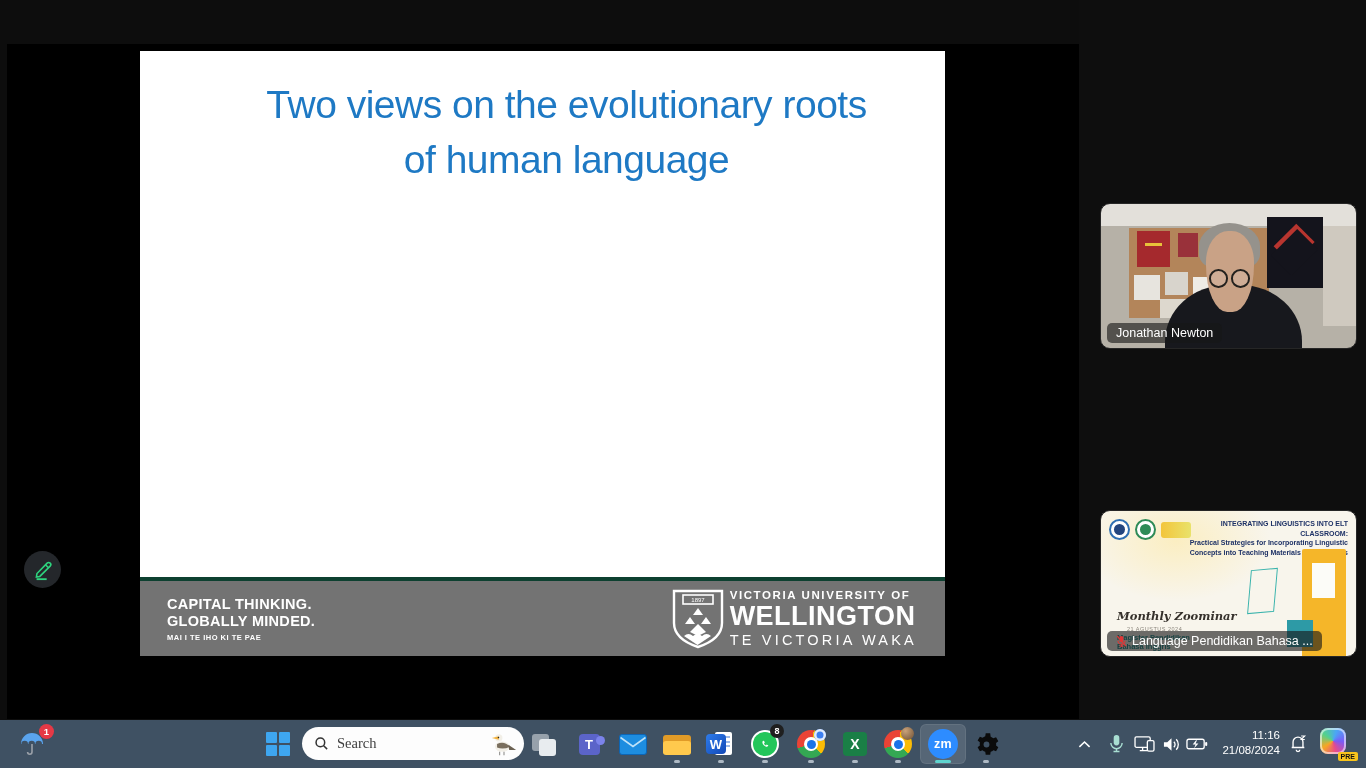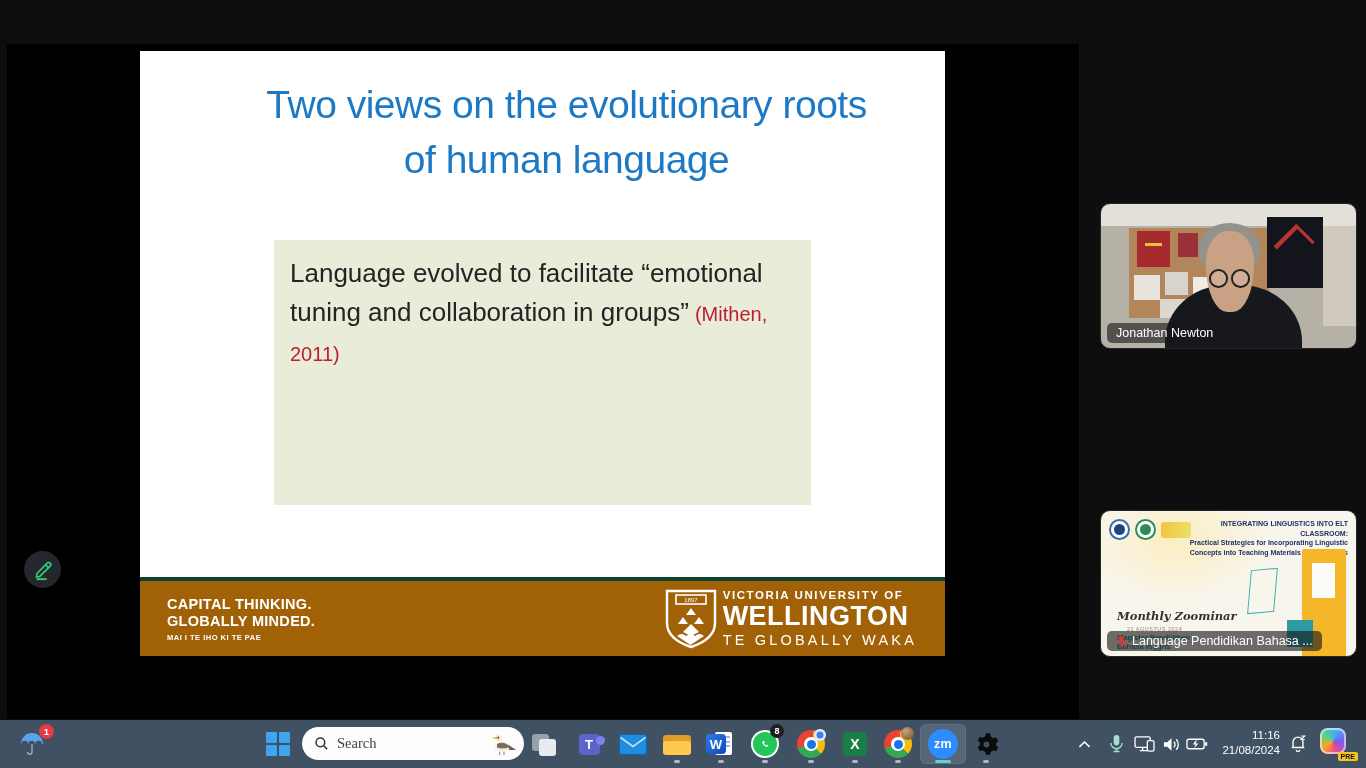--- a/index.html
+++ b/index.html
@@ -14,21 +14,21 @@
 
   
   #stage { position:absolute; left:7px; top:44px; width:1072px; height:675px; background:#000; }
   #slide { position:absolute; left:133px; top:7px; width:805px; height:605px; background:#ffffff; overflow:hidden; }
   .slide-title { margin-top:26px; text-align:center; font-size:39px; line-height:55px; font-weight:500;
                  color:#1e79c4; letter-spacing:-0.5px;padding-left:48px; }
   #quote-box { position:absolute; left:134px; top:189px; width:537px; height:265px; background:#e9ecd8; padding:14px 16px; }
   #quote-text-wrap { width:478px; font-size:26px; line-height:38.5px; color:#242424; }
   .citation { font-size:20px; color:#be1e2d; margin-left:6px; }
 
-  #slide-footer { position:absolute; left:0; bottom:0; width:100%; height:79px; background:#a16207;
+  #slide-footer { position:absolute; left:0; bottom:0; width:100%; height:79px; background:#737373;
                   border-top:4px solid #0d4030; display:flex; align-items:center; color:#fff; }
   .tagline { margin-left:27px; }
   .tagline .big { font-size:14.5px; font-weight:700; line-height:17px; letter-spacing:0.3px; }
   .tagline .small { font-size:7.5px; font-weight:700; letter-spacing:0.5px; margin-top:3px; }
   .uni-group { margin-left:auto; margin-right:28px; display:flex; align-items:center; gap:5px; }
   .uni-text .l1 { font-size:11.5px; font-weight:700; letter-spacing:1.6px; line-height:14px; }
   .uni-text .l2 { font-size:27px; font-weight:700; letter-spacing:0.5px; line-height:29px; }
   .uni-text .l3 { font-size:14.5px; font-weight:500; letter-spacing:3.2px; line-height:18px; }
 
   
@@ -155,46 +155,41 @@
     </div>
   </div>
 
   <div id="stage">
     <div id="slide">
       <div class="slide-title">
         <div>Two views on the evolutionary roots</div>
         <div>of human language</div>
       </div>
 
-      <div id="quote-box">
-        <div id="quote-text-wrap">
-          <span>Language evolved to facilitate “emotional tuning and collaboration in groups”</span><span class="citation">(Mithen, 2011)</span>
-        </div>
-      </div>
 
       <div id="slide-footer">
         <div class="tagline">
           <div class="big">CAPITAL THINKING.</div>
           <div class="big">GLOBALLY MINDED.</div>
           <div class="small">MAI I TE IHO KI TE PAE</div>
         </div>
         <div class="uni-group">
           <svg width="54" height="62" viewBox="0 0 54 62">
             <path d="M3 3 h48 v32 q0 16 -24 24 q-24 -8 -24 -24 z" fill="none" stroke="#fff" stroke-width="2.4"></path>
             <rect x="12" y="7" width="30" height="9" fill="none" stroke="#fff" stroke-width="1.6"></rect>
             <text x="27" y="14" text-anchor="middle" font-size="6" fill="#fff" font-family="Liberation Sans, sans-serif">1897</text>
             <path d="M27 20 l5 7 h-10 z" fill="#fff"></path>
             <path d="M19 29 l5 7 h-10 z M35 29 l5 7 h-10 z" fill="#fff"></path>
             <path d="M27 36 l8 8 -8 4 -8 -4 z" fill="#fff"></path>
             <path d="M13 48 q4.5 -4 9 0 q4.5 -4 9 0 q4.5 -4 9 0 l-13.5 9 z" fill="#fff"></path>
           </svg>
           <div class="uni-text">
             <div class="l1">VICTORIA UNIVERSITY OF</div>
             <div class="l2">WELLINGTON</div>
-            <div class="l3">TE GLOBALLY WAKA</div>
+            <div class="l3">TE VICTORIA WAKA</div>
           </div>
         </div>
       </div>
     </div>
 
     <div id="annotate-btn">
       <svg width="22" height="22" viewBox="0 0 24 24" fill="none" stroke="#2ed47e" stroke-width="1.7">
         <path d="M16.5 4.5 a2.3 2.3 0 013.3 3.3 L8.5 19 4.8 19.6 5.4 15.9 z"></path>
         <path d="M14.8 6.4 l3.2 3.2"></path>
         <path d="M5 22 h11" stroke-width="2"></path>

